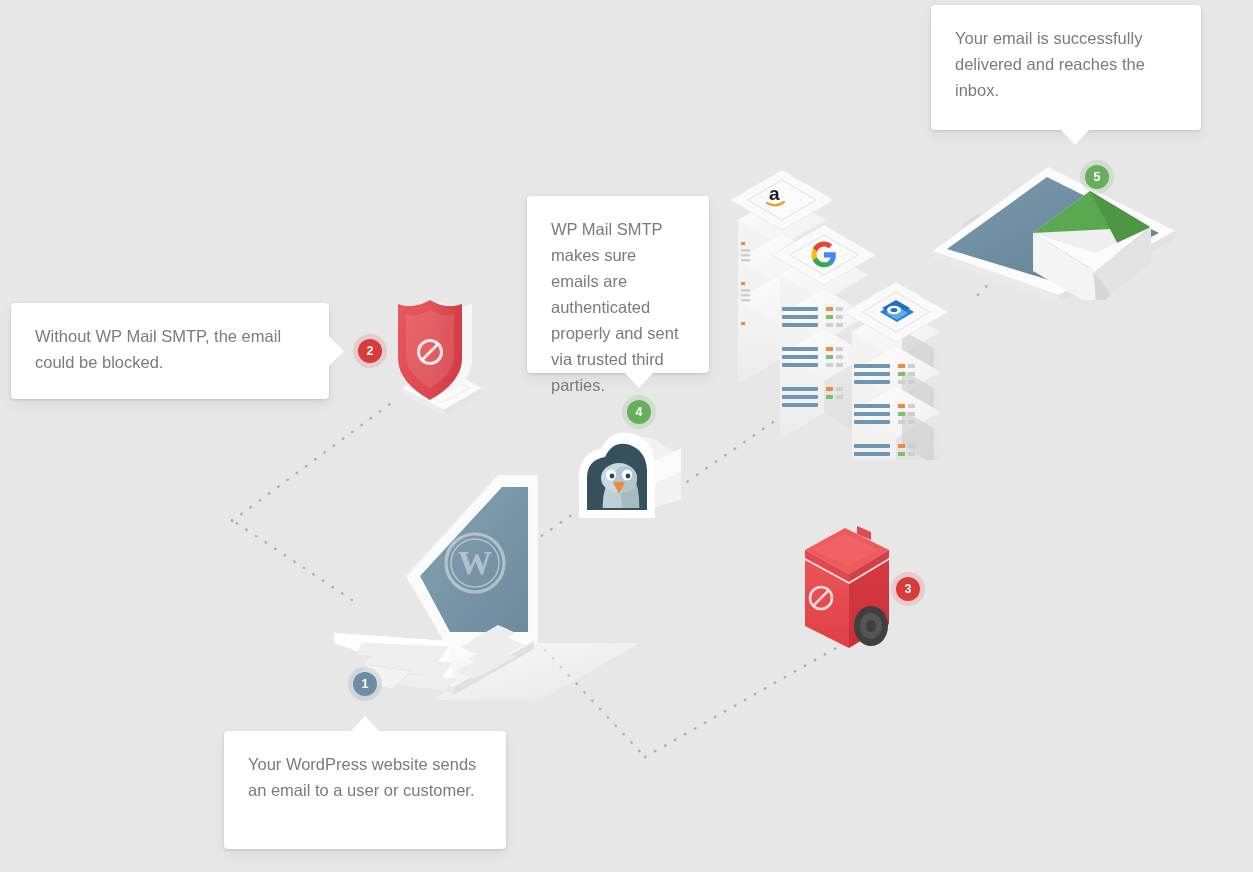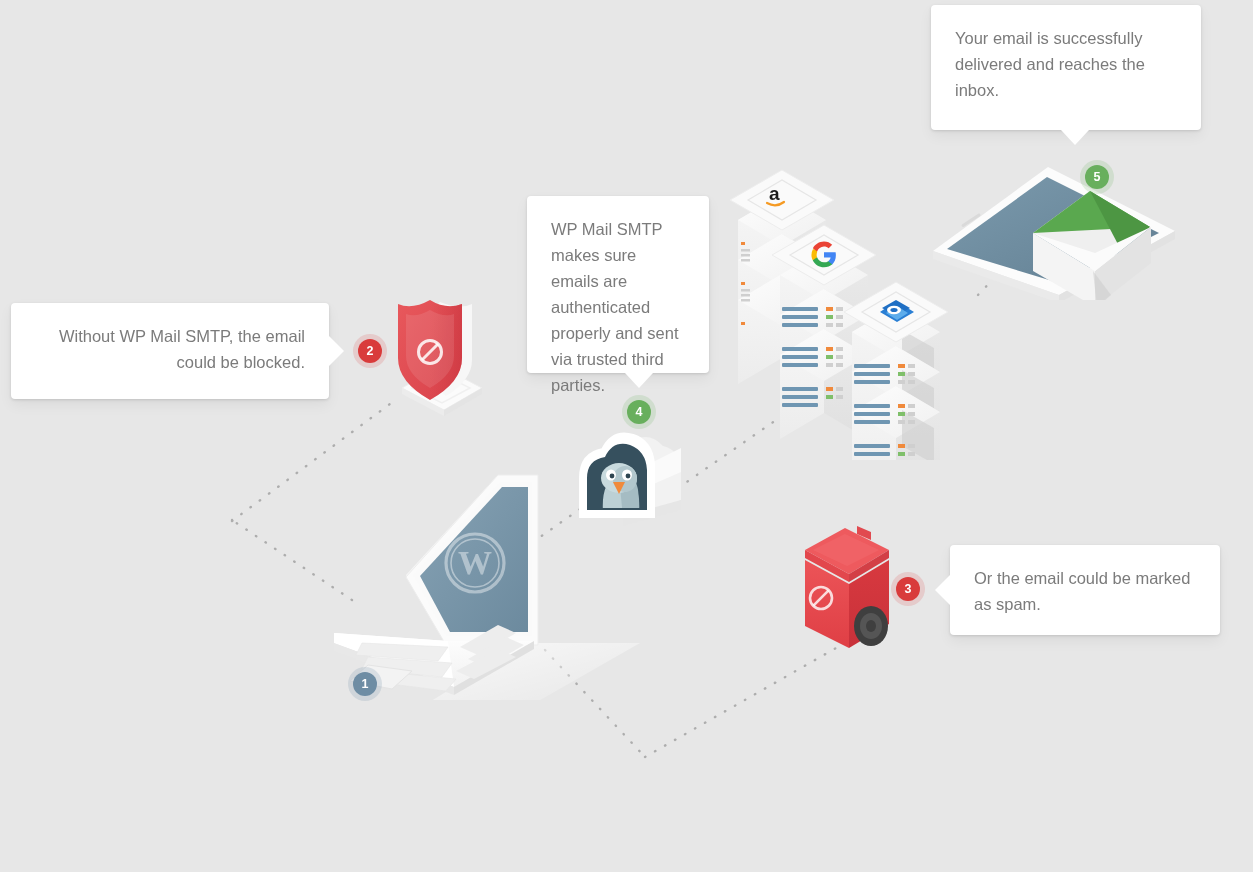--- a/index.html
+++ b/index.html
@@ -467,36 +467,36 @@
 
   <div class="callout" style="left:527px;top:196px;width:182px;height:177px;">
     <p>WP Mail SMTP makes sure emails are authenticated properly and sent via trusted third parties.</p>
     <div class="tail tail-down" style="left:98px;"></div>
   </div>
 
   <div class="badge-wrap b-green" style="left:622px;top:395px;">
     <div class="badge-core">4</div>
   </div>
 
-  <div class="callout" style="left:11px;top:303px;width:318px;height:96px;text-align:right;">
+  <div class="callout" style="left:11px;top:303px;width:318px;height:96px;">
     <p>Without WP Mail SMTP, the email could be blocked.</p>
     <div class="tail tail-right" style="top:33px;"></div>
   </div>
 
   <div class="badge-wrap b-red" style="left:353px;top:334px;">
     <div class="badge-core">2</div>
   </div>
 
-  <div class="callout" style="left:950px;top:545px;width:270px;height:90px;">
-    <p>Or the email could be marked as spam.</p>
-    <div class="tail tail-left" style="top:30px;"></div>
-  </div>
 
   <div class="badge-wrap b-red" style="left:891px;top:572px;">
     <div class="badge-core">3</div>
   </div>
 
   <div class="badge-wrap b-blue" style="left:348px;top:667px;">
     <div class="badge-core">1</div>
   </div>
 
+  <div class="callout" style="left:224px;top:731px;width:282px;height:118px;">
+    <p>Your WordPress website sends an email to a user or customer.</p>
+    <div class="tail tail-up" style="left:127px;"></div>
+  </div>
 
 </div>
 
 </body></html>

